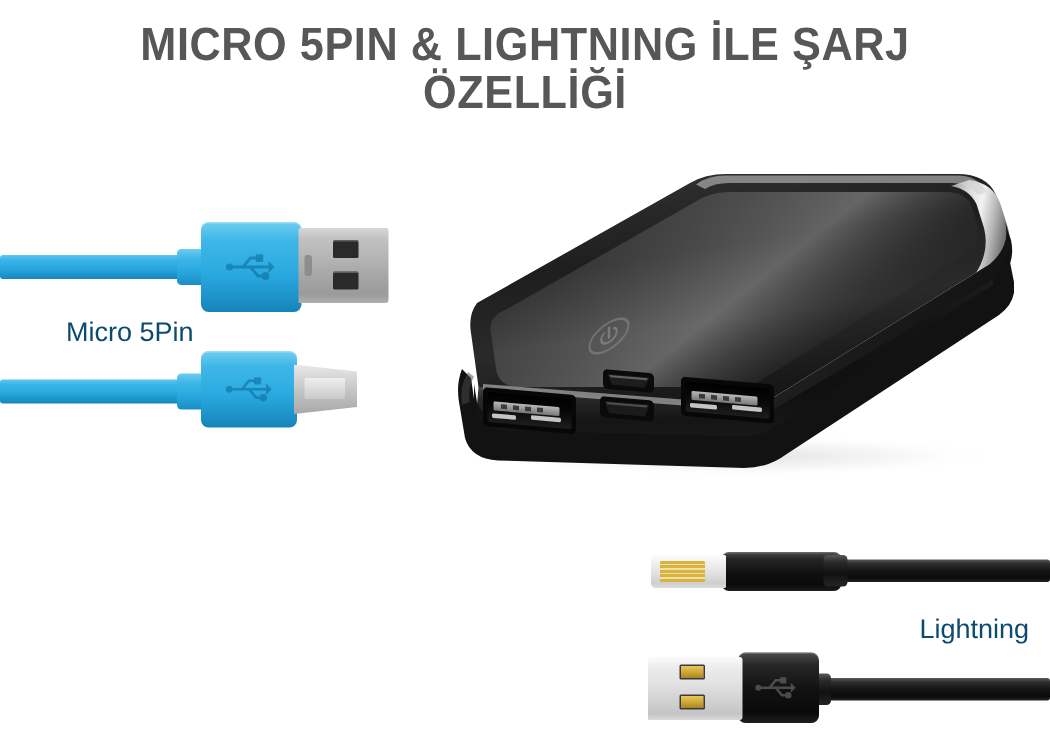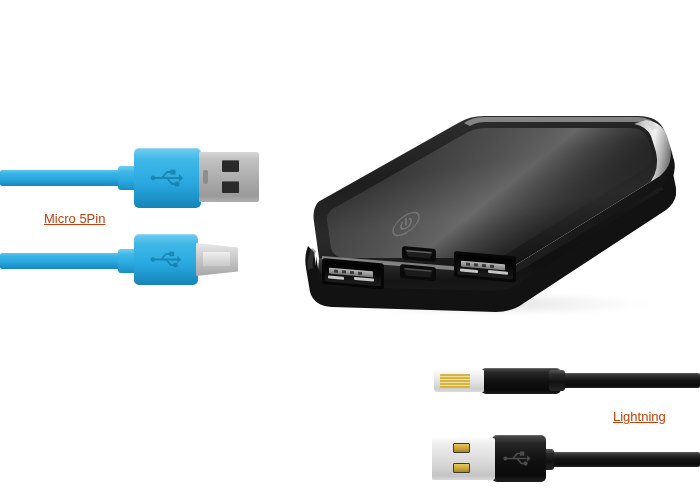--- a/index.html
+++ b/index.html
@@ -147,42 +147,45 @@
     position: absolute;
     background: repeating-linear-gradient(to bottom,
       #d8b43e 0px, #d8b43e 2px, #efe0a8 2px, #efe0a8 3px);
     border-radius: 1px;
   }
 
   
   .field-label {
     position: absolute;
     font-family: "Liberation Sans", sans-serif;
-    font-size: 13px;
-    color: #c2410c;
+    font-size: 18px;
+    color: #0c4a6e;
     white-space: nowrap;
     user-select: none;
-    text-decoration: underline;
   }
 
   
   #powerbank {
     position: absolute;
     left: 246px;
     top: 106px;
     width: 430px;
     height: 215px;
   }
   .pb-svg { position: absolute; left: 0; top: 0; }
 </style>
 </head>
 <body>
 
 <div id="stage">
 
+  <div class="title-block">
+    <span class="title-line">MICRO 5PIN &amp; LIGHTNING İLE ŞARJ</span>
+    <span class="title-line">ÖZELLİĞİ</span>
+  </div>
 
   <div id="powerbank">
     <svg class="pb-svg" width="430" height="215" viewBox="0 0 430 215">
       <defs>
         <linearGradient id="topFace" x1="0" y1="0" x2="0.35" y2="1">
           <stop offset="0%" stop-color="#3b3b3b"></stop>
           <stop offset="18%" stop-color="#2c2c2c"></stop>
           <stop offset="42%" stop-color="#1e1e1e"></stop>
           <stop offset="70%" stop-color="#2a2a2a"></stop>
           <stop offset="100%" stop-color="#161616"></stop>

